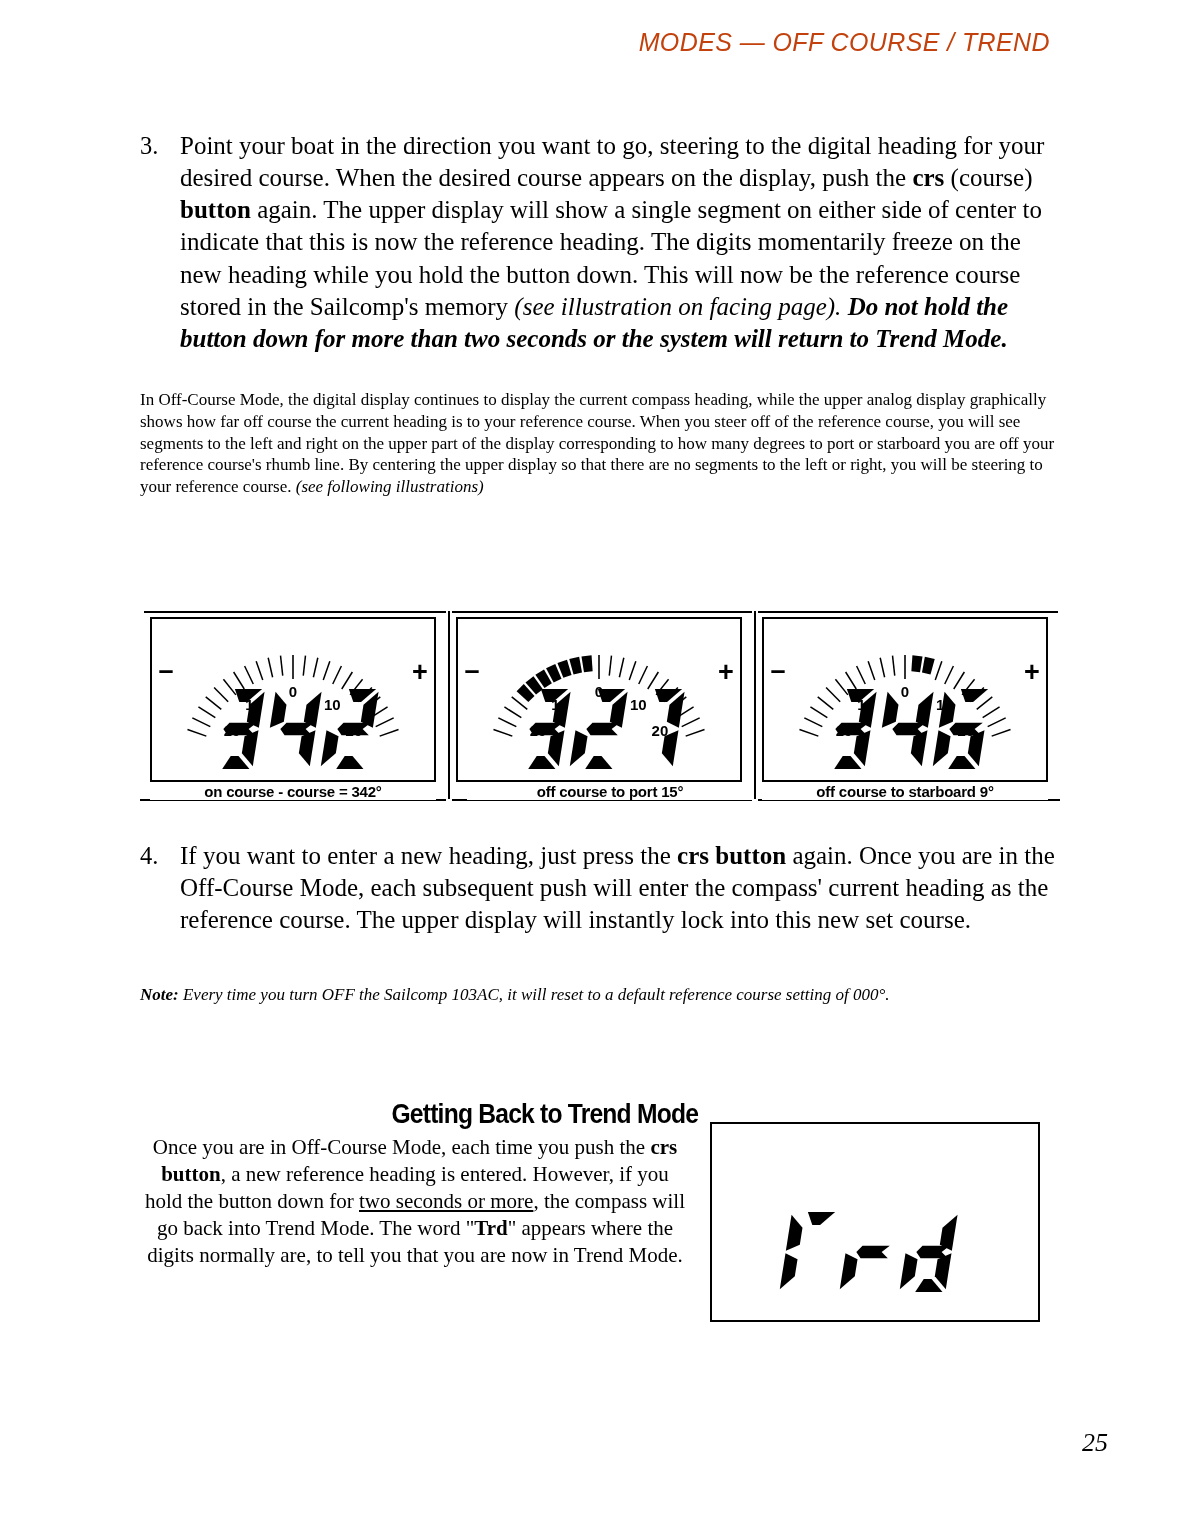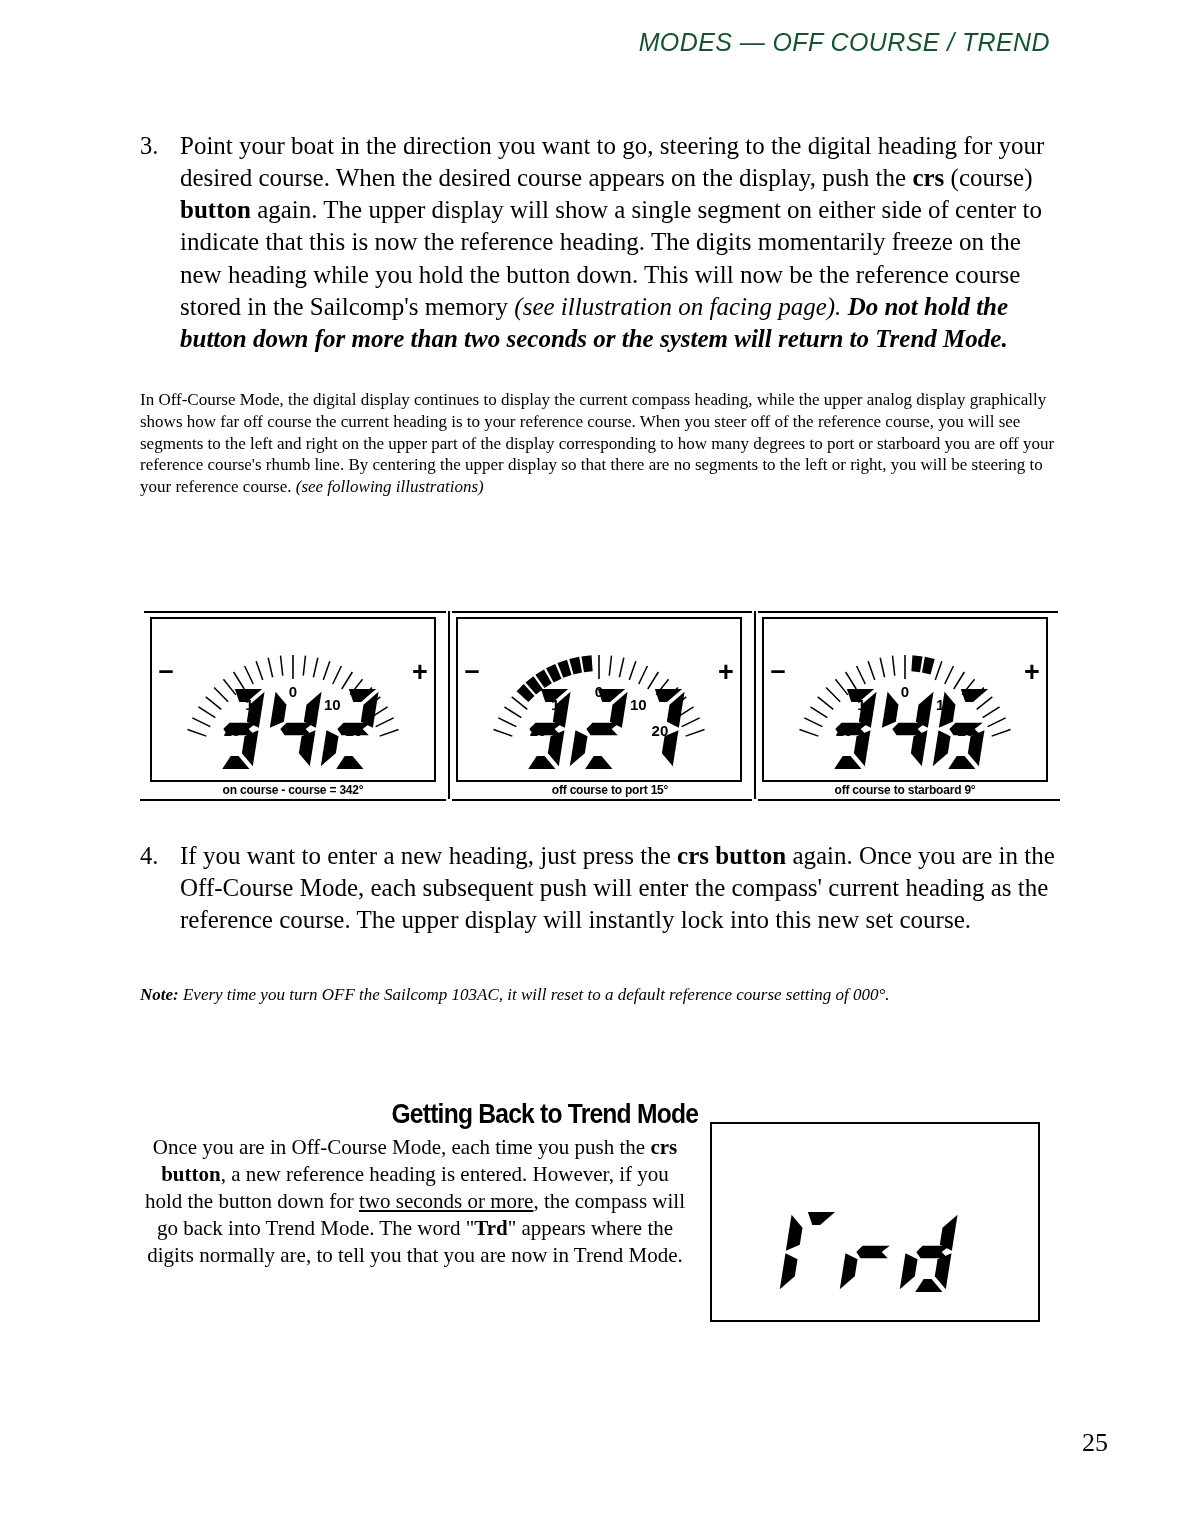--- a/index.html
+++ b/index.html
@@ -18,21 +18,21 @@
   .page-header {
     position: absolute;
     top: 28px;
     left: 0;
     right: 140px;
     text-align: right;
     font-family: "Liberation Sans", sans-serif;
     font-style: italic;
     font-size: 25px;
     letter-spacing: 0.4px;
-    color: #14532d;
+    color: #c2410c;
   }
 
   
   .content {
     position: absolute;
     left: 140px;
     top: 130px;
     width: 920px;
   }
 
@@ -107,21 +107,21 @@
   }
   .lcd-box svg { display: block; width: 100%; height: 100%; }
 
   .lcd-caption {
     position: absolute;
     top: 180px;
     width: 286px;
     text-align: center;
     font-family: "Liberation Sans", sans-serif;
     font-weight: bold;
-    font-size: 12px;
+    font-size: 15px;
     background: #fff;
     padding: 0 4px;
     letter-spacing: -0.2px;
   }
   .lcd-caption.c1 { left: 10px; }
   .lcd-caption.c2 { left: 327px; }
   .lcd-caption.c3 { left: 622px; }
 
   
   .trend-section {
@@ -155,20 +155,21 @@
     background: #fff;
   }
   .trend-lcd svg { display: block; width: 100%; height: 100%; }
 
   
   .folio {
     position: absolute;
     right: 82px;
     bottom: 82px;
     font-family: "Liberation Serif", serif;
+    font-style: italic;
     font-size: 26px;
   }
 </style>
 </head>
 <body>
 
 <div class="page-header">MODES — OFF COURSE / TREND</div>
 
 <div class="content">
 

